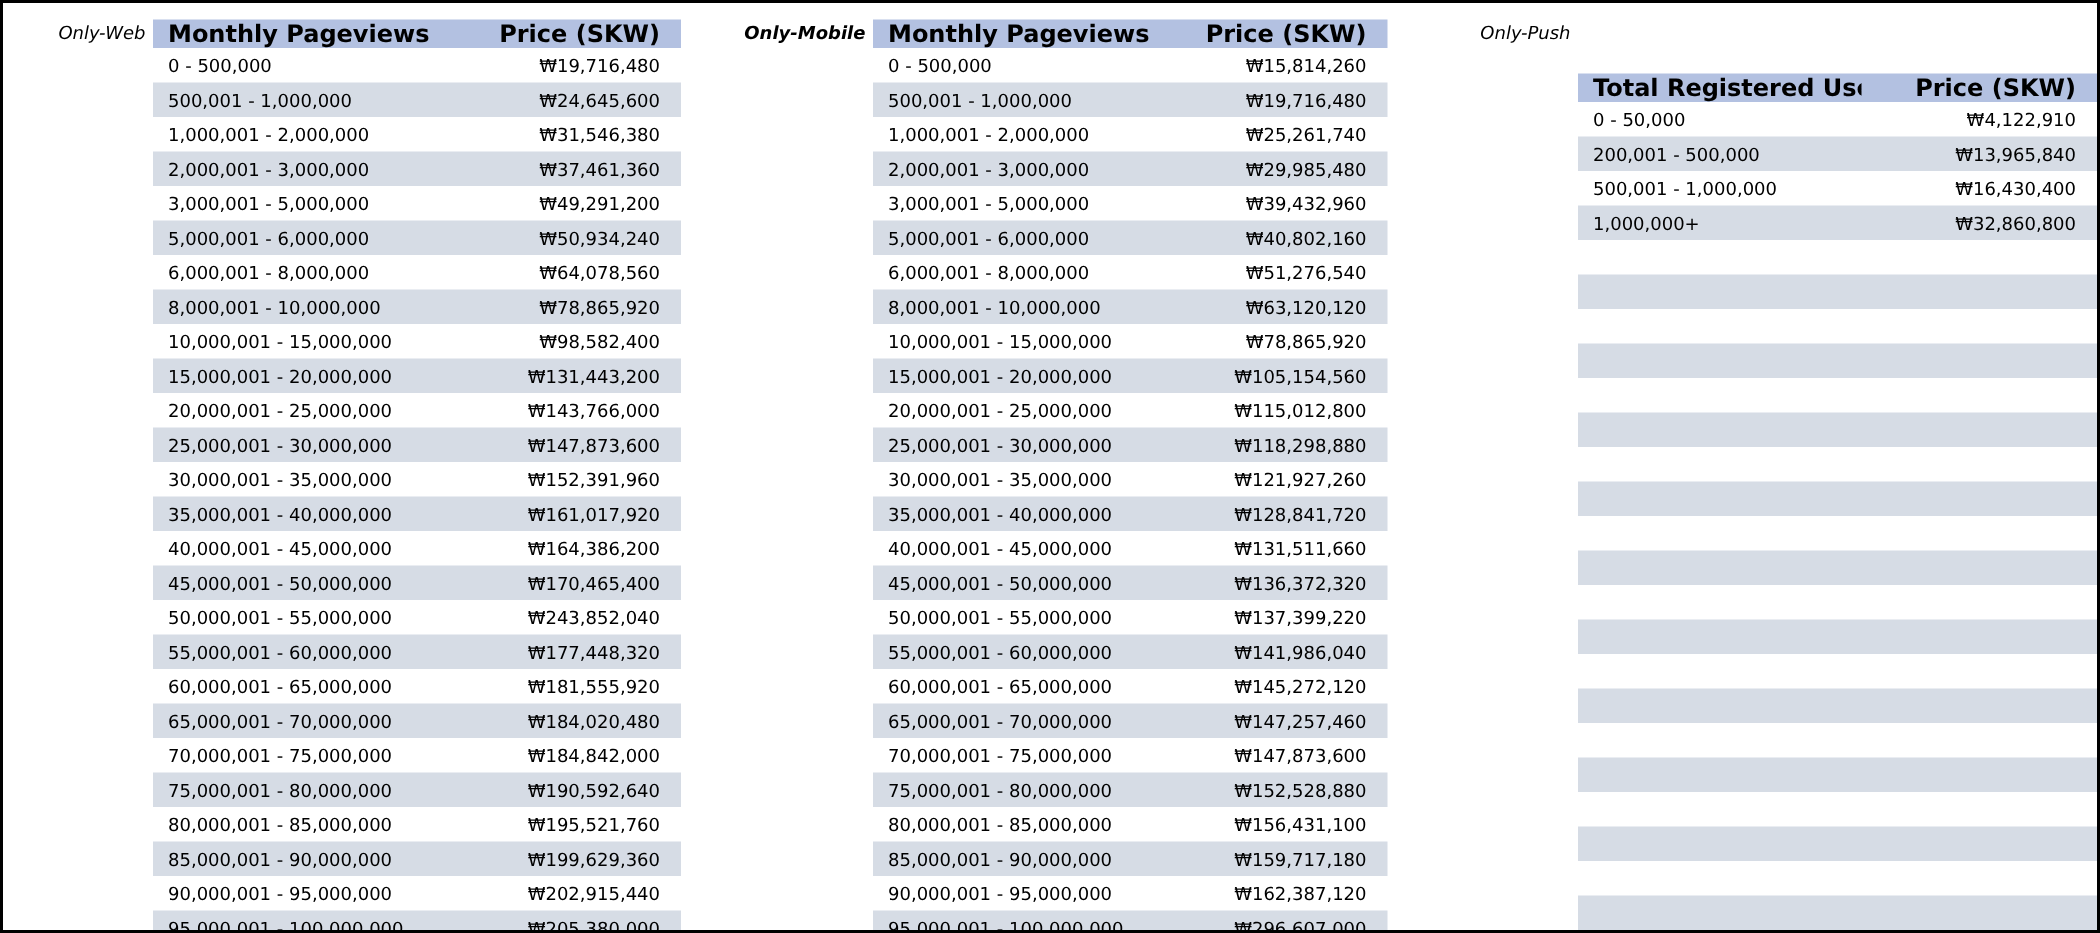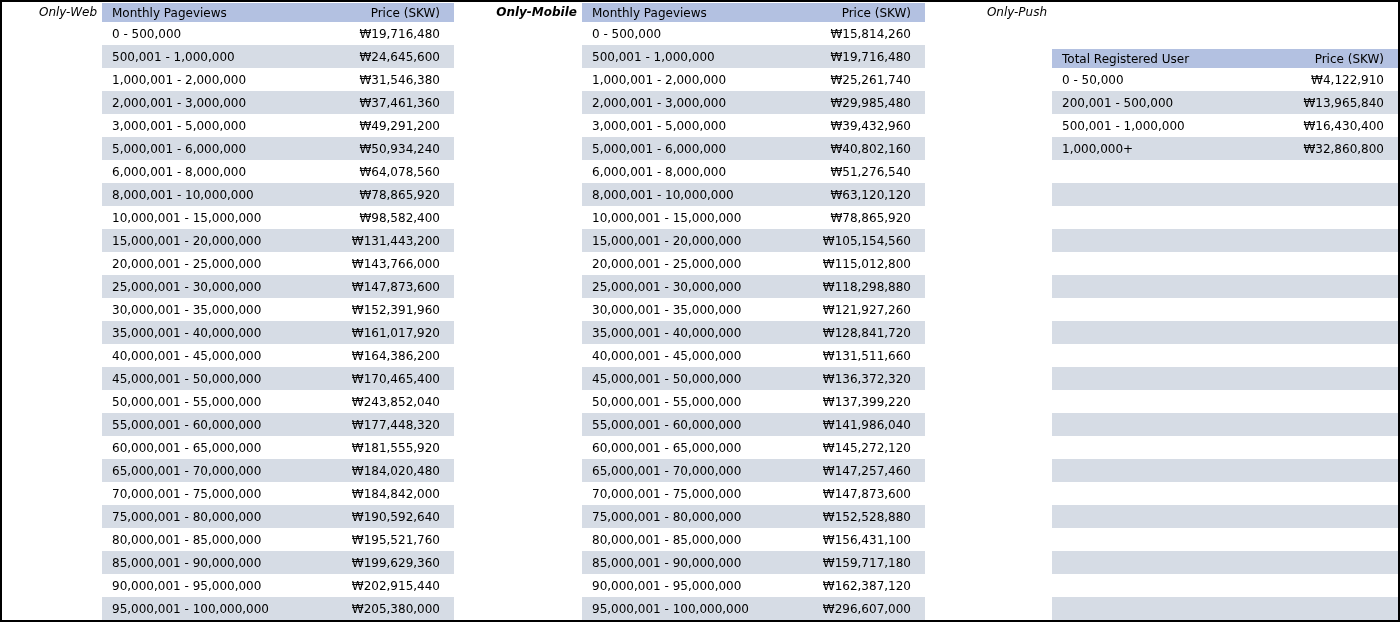--- a/index.html
+++ b/index.html
@@ -6,41 +6,41 @@
   .canvas {
     width: 1400px;
     height: 622px;
     box-sizing: border-box;
     border: 2px solid var(--border, #000);
     background: #fff;
     display: flex;
     overflow: hidden;
     font-family: "DejaVu Sans", "Liberation Sans", sans-serif;
     color: var(--text, #000);
-    padding-top: 1px;
+    padding-top: 11px;
   }
   .group { display: flex; flex: none; }
   .label-col { flex: none; }
   .table-label {
     height: 19px;
     line-height: 19px;
     text-align: right;
     padding-right: 5px;
     font-style: italic;
     font-size: 12px;
     white-space: nowrap;
   }
   .ptable { flex: none; display: flex; flex-direction: column; }
   .thead {
     height: 19px;
     background: var(--header-bg, #B3C1E1);
     display: flex;
     align-items: center;
-    font-weight: normal;
-    font-size: 12px;
+    font-weight: bold;
+    font-size: 16px;
   }
   .tr {
     height: 23px;
     display: flex;
     align-items: center;
     font-size: 12px;
   }
   .tr.striped { background: var(--stripe-bg, #D6DCE5); }
   .cell-l { flex: 1.25; padding-left: 10px; white-space: nowrap; overflow: hidden; }
   .cell-r { flex: 1; text-align: right; padding-right: 14px; white-space: nowrap; overflow: hidden; }

